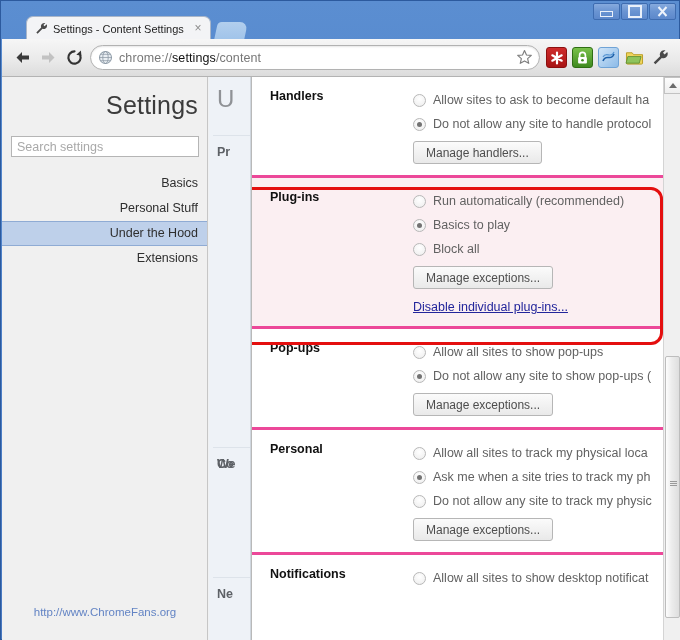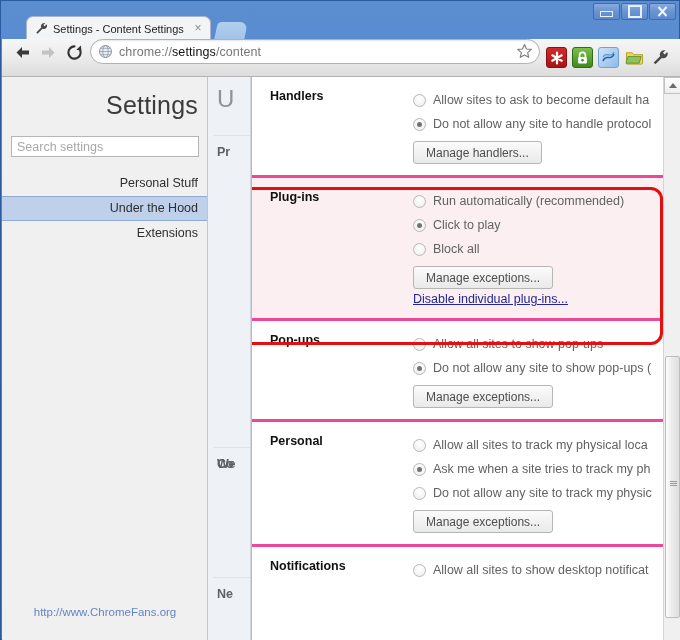--- a/index.html
+++ b/index.html
@@ -87,21 +87,21 @@
     transform: skewX(-12deg);
     opacity: .95;
   }
 
   
   .toolbar {
     position: absolute; left: 1px; top: 38px;
     width: 678px; height: 38px;
     background: linear-gradient(180deg,#f6f6f6 0%,#e9e9e9 60%,#dcdcdc 100%);
     border-bottom: 1px solid #b3b3b3;
-    display: flex; 
+    display: flex; align-items: center;
     padding: 0 7px;
   }
   .navbtn {
     width: 26px; height: 26px;
     display: flex; align-items: center; justify-content: center;
     color: #3a3a3a;
   }
   .navbtn.disabled { color: #bcbcbc; }
 
   .omnibox {
@@ -237,21 +237,21 @@
   .radio-label { font-size: 12.5px; color: #626262; }
 
   .btn {
     display: inline-flex; align-items:center; justify-content:center;
     height: 23px; padding: 0 12px; margin-top: 5px;
     font-size: 12px; color: #4d4d4d;
     background: linear-gradient(180deg,#fbfbfb 0%,#f2f2f2 50%,#e9e9e9 100%);
     border: 1px solid #b6b6b6; border-radius: 3px;
     white-space: nowrap;
   }
-  .link-row { }
+  .link-row { margin-top: 8px; }
   .link {
     font-size: 12.5px; color: #22259b; text-decoration: underline;
   }
 
   
   .section.highlight {
     background: #fbeff2;
   }
   .highlight-ring {
     position: absolute;
@@ -387,20 +387,21 @@
     <div class="viewport">
 
       <div class="settings-bg">
 
         <div class="sidebar">
           <div class="sidebar-title">Settings</div>
           <div class="search-box">
             <span>Search settings</span>
           </div>
           <div class="nav-list">
+            <div class="nav-item">Basics</div>
             <div class="nav-item">Personal Stuff</div>
             <div class="nav-item active">Under the Hood</div>
             <div class="nav-item">Extensions</div>
           </div>
           <div class="sidebar-footer">http://www.ChromeFans.org</div>
         </div>
 
         <div class="bg-content">
           <div class="bg-head-big">U</div>
           <div class="bg-rule" style="top:58px"></div>
@@ -433,21 +434,21 @@
 
             <div class="section highlight">
               <div class="sec-title">Plug-ins</div>
               <div class="sec-body">
                 <div class="radio-row">
                   <span class="radio"></span>
                   <span class="radio-label">Run automatically (recommended)</span>
                 </div>
                 <div class="radio-row">
                   <span class="radio checked"></span>
-                  <span class="radio-label">Click to play</span>
+                  <span class="radio-label">Basics to play</span>
                 </div>
                 <div class="radio-row">
                   <span class="radio"></span>
                   <span class="radio-label">Block all</span>
                 </div>
                 <div class="btn">Manage exceptions...</div>
                 <div class="link-row">
                   <span class="link">Disable individual plug-ins...</span>
                 </div>
               </div>

